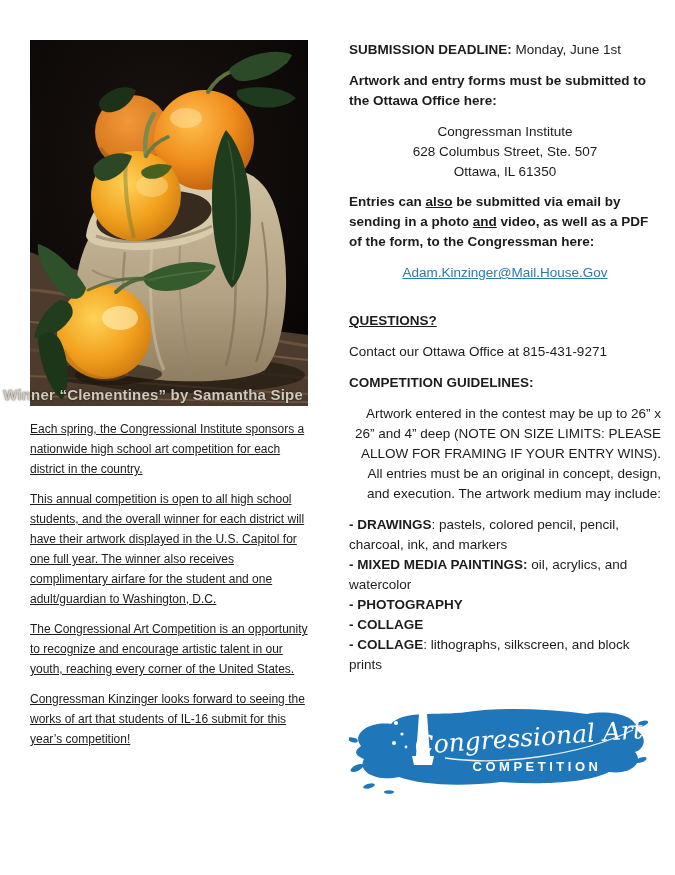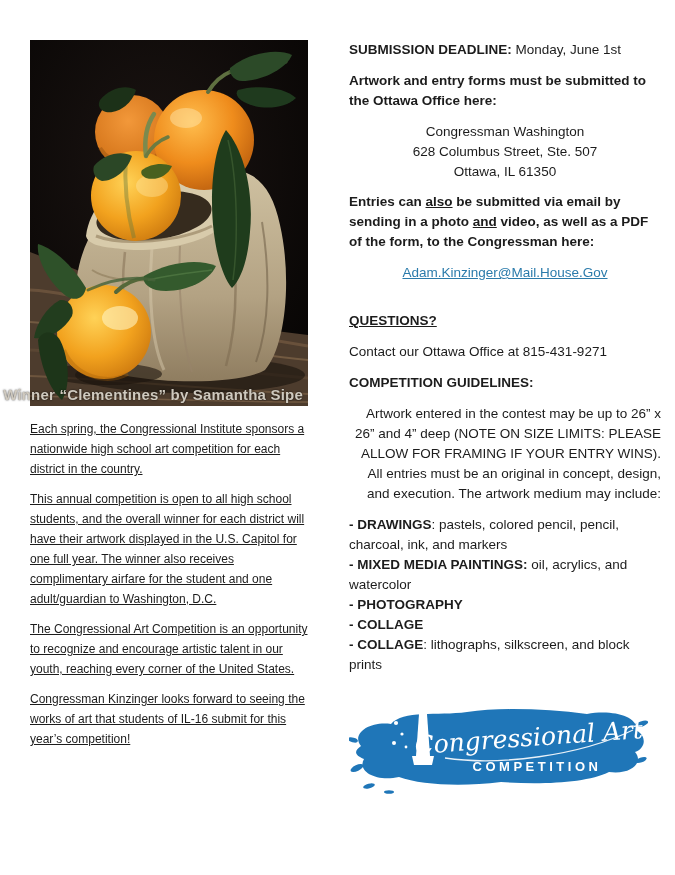--- a/index.html
+++ b/index.html
@@ -163,21 +163,21 @@
     </div>
   </div>
 
   <div class="right-col">
 
     <p><span class="b">SUBMISSION DEADLINE:</span><span> Monday, June 1st</span></p>
 
     <p class="p-office-intro">Artwork and entry forms must be submitted to the Ottawa Office here:</p>
 
     <div class="address-block">
-      <div>Congressman Washington</div>
+      <div>Congressman Institute</div>
       <div>628 Columbus Street, Ste. 507</div>
       <div>Ottawa, IL 61350</div>
     </div>
 
     <p class="p-email-note"><span>Entries can </span><span class="u">also</span><span> be submitted via email by sending in a photo </span><span class="u">and</span><span> video, as well as a PDF of the form, to the Congressman here:</span></p>
 
     <div class="link-block">
       <div><a class="email-link">Adam.Kinzinger@Mail.House.Gov</a></div>
     </div>
 

